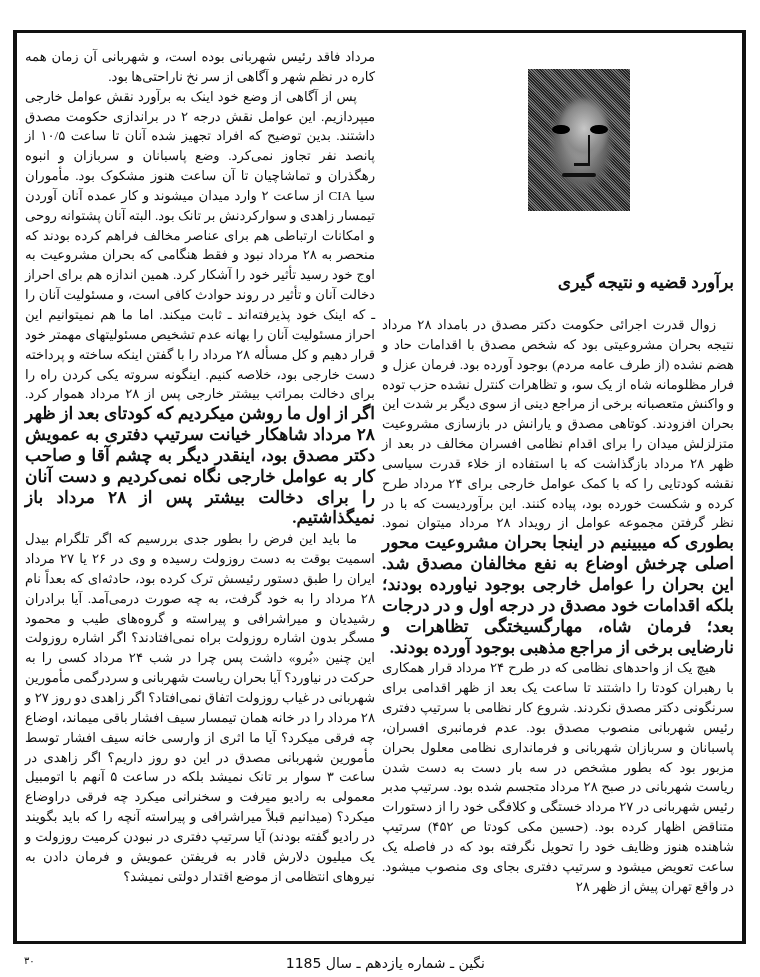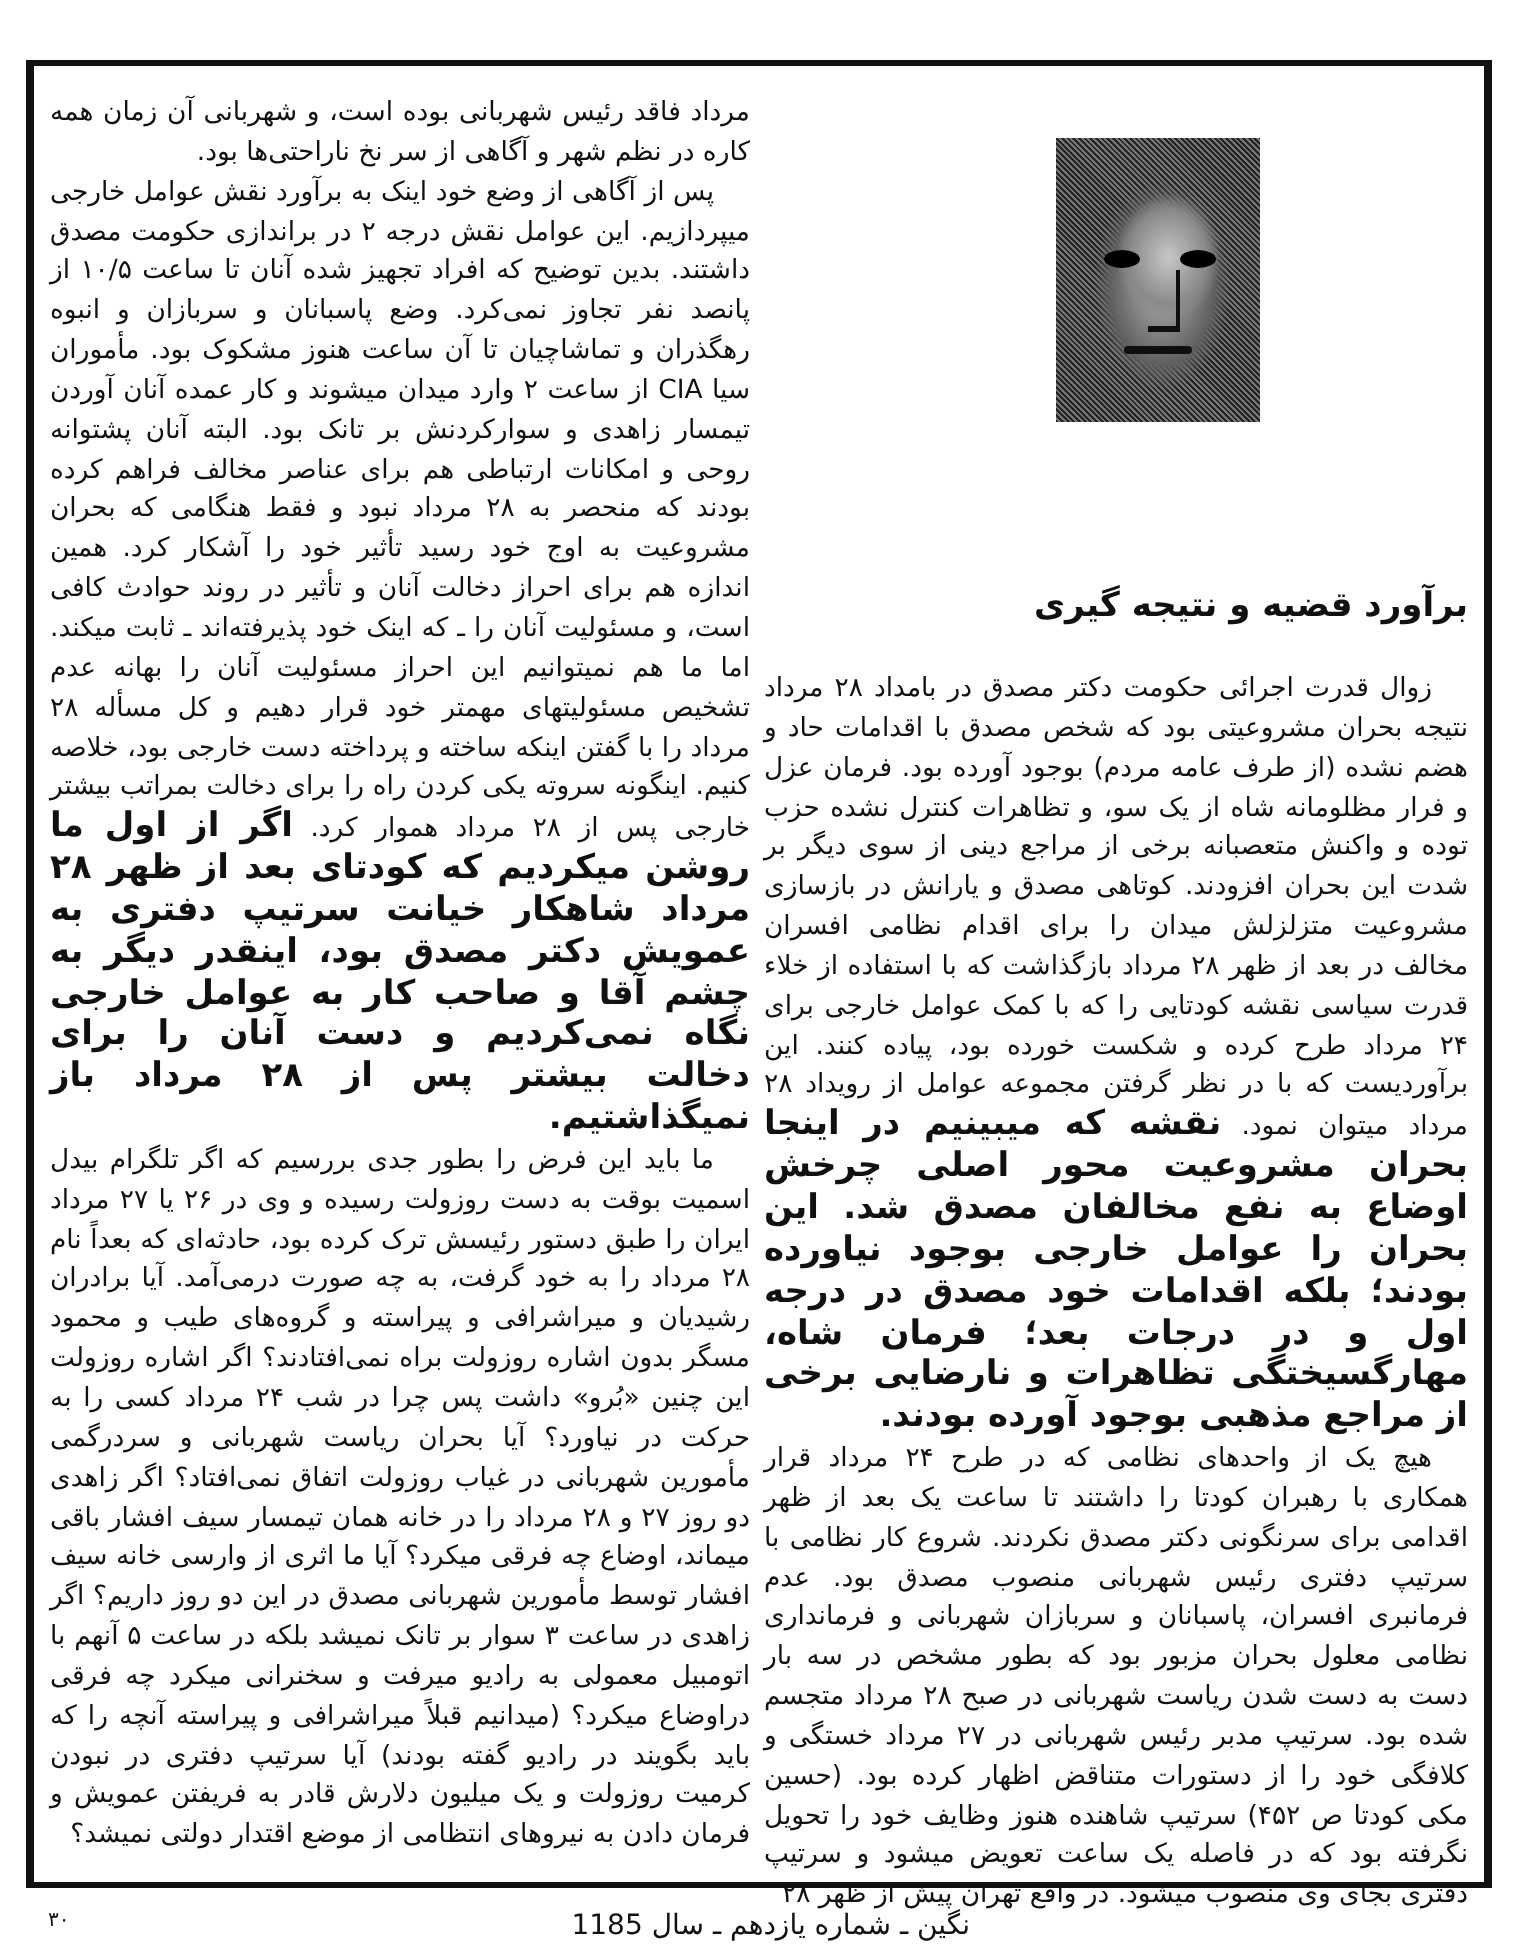--- a/index.html
+++ b/index.html
@@ -1,38 +1,38 @@
 <!DOCTYPE html>
 <html><head>
 <meta charset="utf-8">
 <style>
   html, body { margin: 0; padding: 0; background: #ffffff; }
   body { width: 760px; height: 977px; position: relative; overflow: hidden;
          font-family: "DejaVu Sans", sans-serif; color: #111; }
   .frame { position: absolute; left: 13px; top: 30px; width: 725px; height: 908px;
            border: 3px solid #111; border-left-width: 4px; border-right-width: 4px; background: #fff; }
   .col { position: absolute; top: 0; direction: rtl; text-align: justify;
-         font-size: 13.2px; line-height: 19.85px; }
+         font-size: 13.2px; line-height: 19.85px; font-family: Liberation Serif, serif; }
   .col p { margin: 0; }
   .col-left { left: 8px; width: 350px; top: 14px; }
   .col-right { right: 8px; width: 352px; top: 0; }
   .indent { text-indent: 18px; }
   .bold { font-weight: bold; font-size: 17px; }
   .photo-wrap { height: 222px; position: relative; }
   .photo { position: absolute; left: 146px; top: 36px; width: 102px; height: 142px;
            background:
              radial-gradient(ellipse 34% 30% at 55% 42%, #bbb 0%, #888 55%, transparent 75%),
              radial-gradient(ellipse 42% 46% at 52% 52%, #aaa 0%, #666 60%, transparent 80%),
              repeating-linear-gradient(45deg, #333 0 1px, #777 1px 2px),
              #333; filter: contrast(1.2); }
   .photo .eye { position: absolute; width: 18px; height: 9px; background: #111; border-radius: 50%; top: 56px; }
   .photo .nose { position: absolute; left: 46px; top: 66px; width: 14px; height: 28px;
                  border-right: 2px solid #222; border-bottom: 3px solid #222; }
   .photo .mouth { position: absolute; left: 34px; top: 104px; width: 34px; height: 4px; background: #222; border-radius: 2px; }
-  .heading { font-weight: bold; font-size: 17px; line-height: 24px; margin: 36px 0 20px !important; }
+  .heading { font-weight: bold; font-size: 17px; line-height: 24px; margin: 16px 0 20px !important; }
   .footer { position: absolute; top: 955px; direction: rtl; font-size: 14px; }
   .footer-title { right: 275px; }
   .page-number { left: 24px; font-size: 10px; }
 </style>
 </head>
 <body>
 
 <div class="frame">
 
   <div class="col col-right">
@@ -40,21 +40,21 @@
       <div class="photo">
         <span class="eye" style="left:24px"></span>
         <span class="eye" style="left:62px"></span>
         <span class="nose"></span>
         <span class="mouth"></span>
       </div>
     </div>
     <p class="heading">برآورد قضیه و نتیجه گیری</p>
     <p class="indent">
       <span>زوال قدرت اجرائی حکومت دکتر مصدق در بامداد ۲۸ مرداد نتیجه بحران مشروعیتی بود که شخص مصدق با اقدامات حاد و هضم نشده (از طرف عامه مردم) بوجود آورده بود. فرمان عزل و فرار مظلومانه شاه از یک سو، و تظاهرات کنترل نشده حزب توده و واکنش متعصبانه برخی از مراجع دینی از سوی دیگر بر شدت این بحران افزودند. کوتاهی مصدق و یارانش در بازسازی مشروعیت متزلزلش میدان را برای اقدام نظامی افسران مخالف در بعد از ظهر ۲۸ مرداد بازگذاشت که با استفاده از خلاء قدرت سیاسی نقشه کودتایی را که با کمک عوامل خارجی برای ۲۴ مرداد طرح کرده و شکست خورده بود، پیاده کنند. این برآوردیست که با در نظر گرفتن مجموعه عوامل از رویداد ۲۸ مرداد میتوان نمود.</span>
-      <span class="bold">نقشه که میبینیم در اینجا بحران مشروعیت محور اصلی چرخش اوضاع به نفع مخالفان مصدق شد. این بحران را عوامل خارجی بوجود نیاورده بودند؛ بلکه اقدامات خود مصدق در درجه اول و در درجات بعد؛ فرمان شاه، مهارگسیختگی تظاهرات و نارضایی برخی از مراجع مذهبی بوجود آورده بودند.</span>
+      <span class="bold">بطوری که میبینیم در اینجا بحران مشروعیت محور اصلی چرخش اوضاع به نفع مخالفان مصدق شد. این بحران را عوامل خارجی بوجود نیاورده بودند؛ بلکه اقدامات خود مصدق در درجه اول و در درجات بعد؛ فرمان شاه، مهارگسیختگی تظاهرات و نارضایی برخی از مراجع مذهبی بوجود آورده بودند.</span>
     </p>
     <p class="indent">هیچ یک از واحدهای نظامی که در طرح ۲۴ مرداد قرار همکاری با رهبران کودتا را داشتند تا ساعت یک بعد از ظهر اقدامی برای سرنگونی دکتر مصدق نکردند. شروع کار نظامی با سرتیپ دفتری رئیس شهربانی منصوب مصدق بود. عدم فرمانبری افسران، پاسبانان و سربازان شهربانی و فرمانداری نظامی معلول بحران مزبور بود که بطور مشخص در سه بار دست به دست شدن ریاست شهربانی در صبح ۲۸ مرداد متجسم شده بود. سرتیپ مدبر رئیس شهربانی در ۲۷ مرداد خستگی و کلافگی خود را از دستورات متناقض اظهار کرده بود. (حسین مکی کودتا ص ۴۵۲) سرتیپ شاهنده هنوز وظایف خود را تحویل نگرفته بود که در فاصله یک ساعت تعویض میشود و سرتیپ دفتری بجای وی منصوب میشود. در واقع تهران پیش از ظهر ۲۸</p>
   </div>
 
   <div class="col col-left">
     <p>مرداد فاقد رئیس شهربانی بوده است، و شهربانی آن زمان همه کاره در نظم شهر و آگاهی از سر نخ ناراحتی‌ها بود.</p>
     <p class="indent">
       <span>پس از آگاهی از وضع خود اینک به برآورد نقش عوامل خارجی میپردازیم. این عوامل نقش درجه ۲ در براندازی حکومت مصدق داشتند. بدین توضیح که افراد تجهیز شده آنان تا ساعت ۱۰/۵ از پانصد نفر تجاوز نمی‌کرد. وضع پاسبانان و سربازان و انبوه رهگذران و تماشاچیان تا آن ساعت هنوز مشکوک بود. مأموران سیا CIA از ساعت ۲ وارد میدان میشوند و کار عمده آنان آوردن تیمسار زاهدی و سوارکردنش بر تانک بود. البته آنان پشتوانه روحی و امکانات ارتباطی هم برای عناصر مخالف فراهم کرده بودند که منحصر به ۲۸ مرداد نبود و فقط هنگامی که بحران مشروعیت به اوج خود رسید تأثیر خود را آشکار کرد. همین اندازه هم برای احراز دخالت آنان و تأثیر در روند حوادث کافی است، و مسئولیت آنان را ـ که اینک خود پذیرفته‌اند ـ ثابت میکند. اما ما هم نمیتوانیم این احراز مسئولیت آنان را بهانه عدم تشخیص مسئولیتهای مهمتر خود قرار دهیم و کل مسأله ۲۸ مرداد را با گفتن اینکه ساخته و پرداخته دست خارجی بود، خلاصه کنیم. اینگونه سروته یکی کردن راه را برای دخالت بمراتب بیشتر خارجی پس از ۲۸ مرداد هموار کرد.</span>
       <span class="bold">اگر از اول ما روشن میکردیم که کودتای بعد از ظهر ۲۸ مرداد شاهکار خیانت سرتیپ دفتری به عمویش دکتر مصدق بود، اینقدر دیگر به چشم آقا و صاحب کار به عوامل خارجی نگاه نمی‌کردیم و دست آنان را برای دخالت بیشتر پس از ۲۸ مرداد باز نمیگذاشتیم.</span>
     </p>

